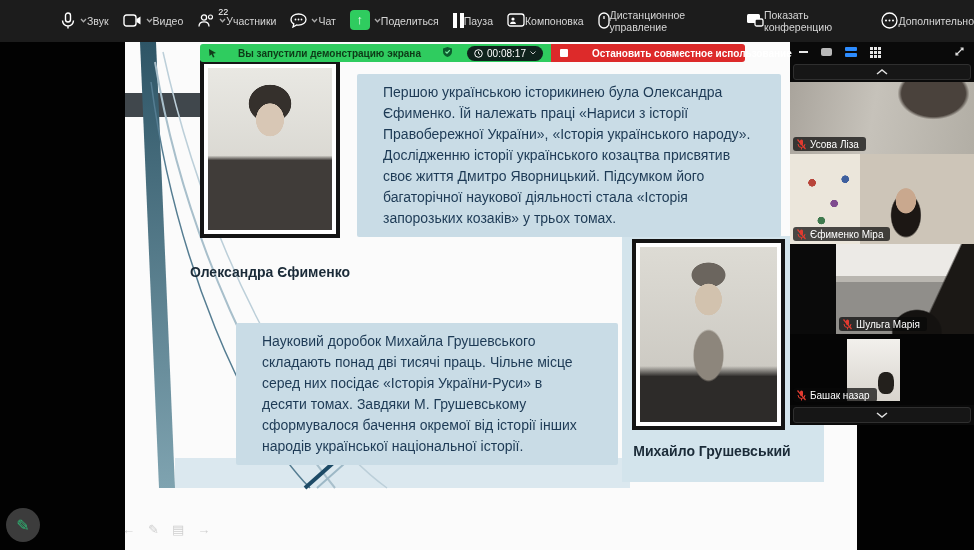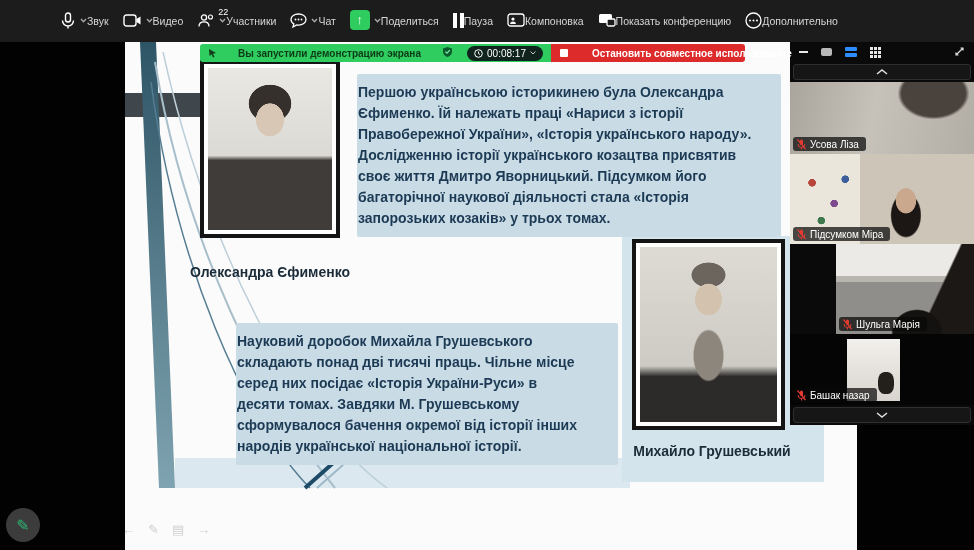--- a/index.html
+++ b/index.html
@@ -53,22 +53,22 @@
       radial-gradient(ellipse 22px 26px at 50% 30%, #d2c2ae 60%, rgba(0,0,0,0) 62%),
       radial-gradient(ellipse 30px 22px at 50% 16%, #6b655e 55%, rgba(0,0,0,0) 58%),
       linear-gradient(180deg, rgba(0,0,0,0) 68%, #2d2b29 74%),
       linear-gradient(180deg,#dddbd4,#c6c3bc);}
 
   .caption{position:absolute;font-weight:bold;font-size:14px;color:#1b2b38;text-align:center;}
   .cap1{left:46px;top:222px;width:198px;}
   .cap2{left:497px;top:401px;width:180px;}
 
   .tblock{position:absolute;background:var(--blockbg,#c9dce6);color:var(--blocktext,#1d3a55);
-          font-weight:bold;font-size:14px;line-height:21px;white-space:pre-line;
-          padding:8px 1px;box-sizing:border-box;border-radius:2px;}
+          font-weight:normal;font-size:14px;line-height:21px;white-space:pre-line;
+          padding:8px 26px;box-sizing:border-box;border-radius:2px;}
   .tb1{left:232px;top:32px;width:424px;}
   .tb2{left:111px;top:281px;width:382px;}
   .pblue{position:absolute;left:497px;top:194px;width:202px;height:246px;background:#d3e4ec;}
 
   
   .pencil-btn{position:absolute;left:6px;top:466px;width:34px;height:34px;border-radius:50%;
               background:#3c3c3c;display:flex;align-items:center;justify-content:center;
               color:#2eb573;font-size:16px;}
   .ppt-nav{position:absolute;left:122px;top:480px;display:flex;gap:13px;color:#cfcfcf;font-size:13px;}
   .ppt-nav span{cursor:default;}
@@ -219,20 +219,31 @@
               <rect x="1" y="1" width="16" height="12" rx="2.5" fill="none" stroke="#fff" stroke-width="1.3"></rect>
               <circle cx="6" cy="6" r="1.6" fill="#fff"></circle>
               <path d="M3 11c.4-1.6 1.6-2.4 3-2.4s2.6.8 3 2.4" fill="#fff"></path>
             </svg>
         </span>
       </span>
       <span>Компоновка</span>
     </div>
 
 
+    <div class="tb-item">
+      <span class="tb-iconrow">
+        <span>
+          <svg width="12" height="17" viewBox="0 0 12 17">
+              <rect x="1" y="1" width="10" height="15" rx="5" fill="none" stroke="#fff" stroke-width="1.3"></rect>
+              <path d="M6 4v3" stroke="#fff" stroke-width="1.3"></path>
+            </svg>
+        </span>
+      </span>
+      <span>Дистанционное управление</span>
+    </div>
 
     <div class="tb-item">
       <span class="tb-iconrow">
         <span>
           <svg width="18" height="14" viewBox="0 0 18 14">
               <rect x="1" y="1" width="13" height="9" rx="1.5" fill="#fff"></rect>
               <rect x="9" y="6" width="8" height="7" rx="1.5" fill="#1c1c1c" stroke="#fff" stroke-width="1.3"></rect>
             </svg>
         </span>
       </span>
@@ -392,21 +403,21 @@
       </span>
     </div>
 
     <div class="thumb t2">
       <span class="nametag">
         <svg width="9" height="11" viewBox="0 0 9 11">
             <rect x="3" y="0.5" width="3" height="5.5" rx="1.5" fill="#e23b30"></rect>
             <path d="M1 5a3.5 3.5 0 0 0 7 0M4.5 8.5v2" fill="none" stroke="#e23b30" stroke-width="1"></path>
             <line x1="0.5" y1="0.5" x2="8.5" y2="10" stroke="#e23b30" stroke-width="1.2"></line>
           </svg>
-        <span>Підсумком Міра</span>
+        <span>Єфименко Міра</span>
       </span>
     </div>
 
     <div class="thumb t3">
       <span class="nametag">
         <svg width="9" height="11" viewBox="0 0 9 11">
             <rect x="3" y="0.5" width="3" height="5.5" rx="1.5" fill="#e23b30"></rect>
             <path d="M1 5a3.5 3.5 0 0 0 7 0M4.5 8.5v2" fill="none" stroke="#e23b30" stroke-width="1"></path>
             <line x1="0.5" y1="0.5" x2="8.5" y2="10" stroke="#e23b30" stroke-width="1.2"></line>
           </svg>

